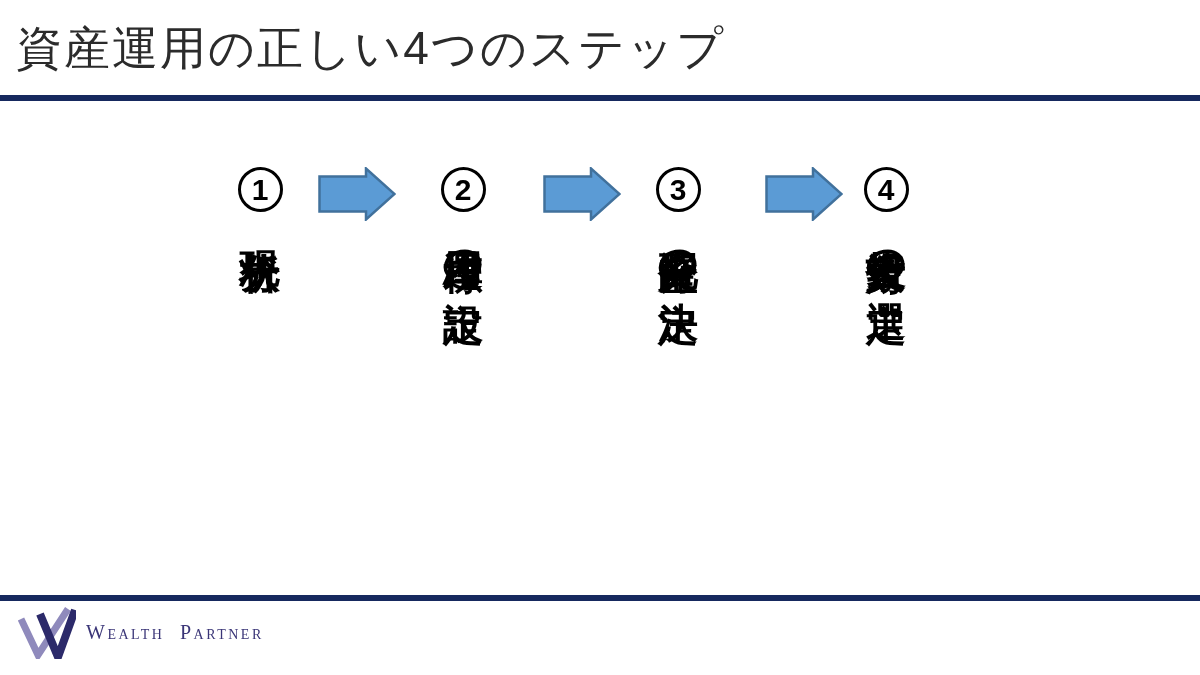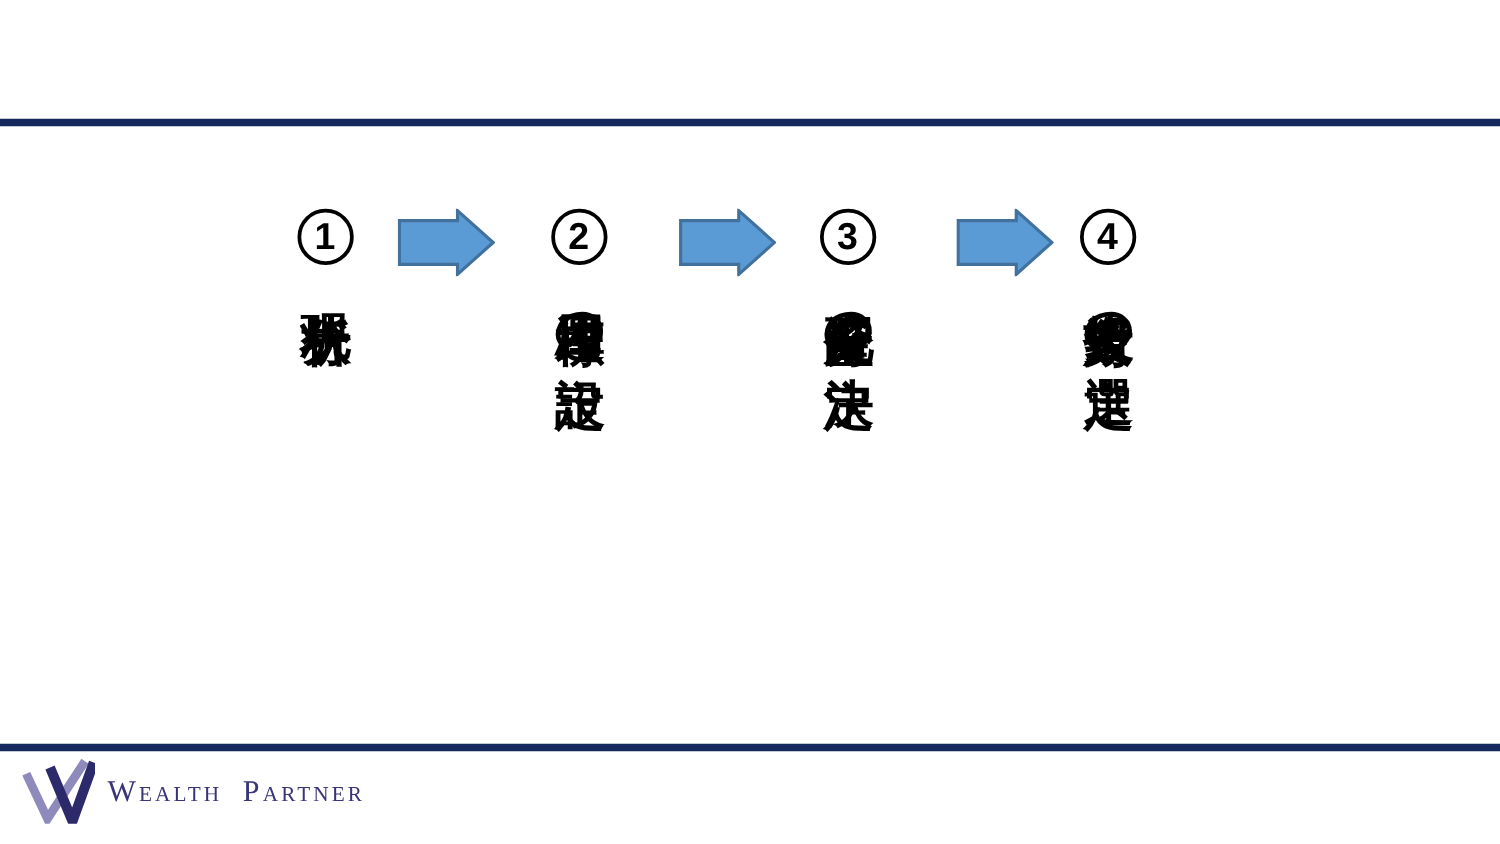--- a/index.html
+++ b/index.html
@@ -44,29 +44,30 @@
   .flow-arrow { position: absolute; top: 167px; width: 78px; height: 54px; }
   .flow-arrow-1 { left: 318px; }
   .flow-arrow-2 { left: 543px; }
   .flow-arrow-3 { left: 765px; }
 
   .footer { position: absolute; left: 0; top: 601px; width: 1200px; height: 74px; }
   .logo-mark { position: absolute; left: 16px; top: 6px; width: 60px; height: 52px; }
   .brand {
     position: absolute; left: 86px; top: 20px;
     font-family: "Liberation Serif", serif; font-variant: small-caps;
-    font-size: 24px; letter-spacing: 2.5px; word-spacing: 8px;
+    font-size: 20px; letter-spacing: 2.5px; word-spacing: 8px;
     color: #3a3577; white-space: nowrap;
   }
 </style>
 </head>
 <body>
 
 <div class="slide">
 
+  <h1 class="title">資産運用の正しい4つのステップ</h1>
   <div class="rule rule-top"></div>
 
   <div class="step-col step-col-1">
     <div class="num-circle">1</div>
     <div class="v-label">現状分析</div>
   </div>
 
   <svg class="flow-arrow flow-arrow-1" viewBox="0 0 78 54">
     <polygon points="1.5,9.5 48,9.5 48,1.5 76.5,27 48,52.5 48,44.5 1.5,44.5" stroke-width="2.5" stroke-linejoin="miter" fill="#5B9BD5" stroke="#41719C"></polygon>
   </svg>

